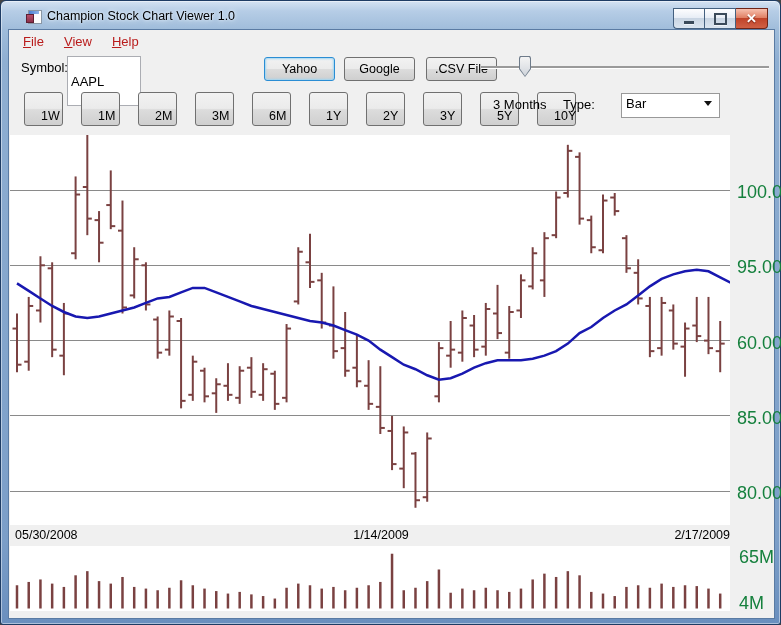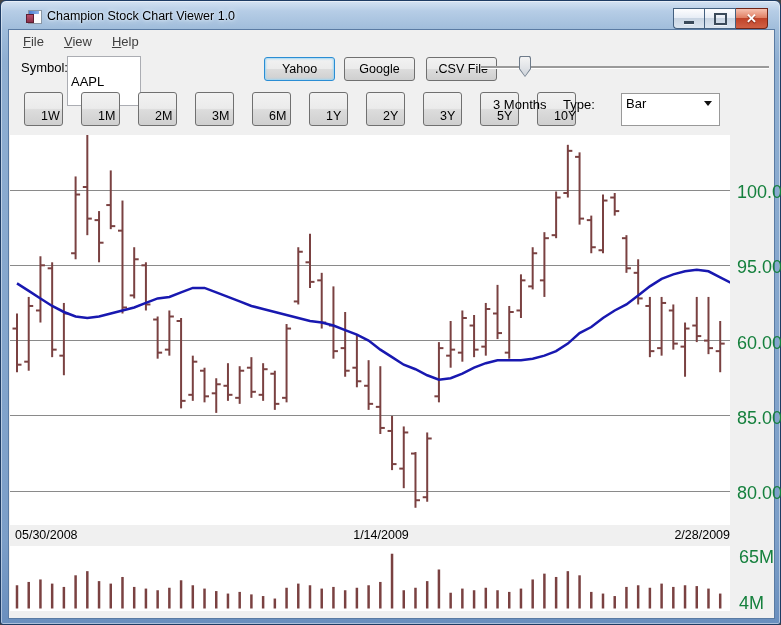--- a/index.html
+++ b/index.html
@@ -18,37 +18,37 @@
   .wb{height:19px;border:1px solid #44607f;display:flex;align-items:center;justify-content:center;position:relative;}
   .wb.min{width:30px;border-radius:0 0 0 4px;border-right:none;background:linear-gradient(180deg,#fdfdfe 0%,#e8eef6 45%,#c9d5e3 50%,#dbe5f0 100%);}
   .wb.max{width:30px;background:linear-gradient(180deg,#fdfdfe 0%,#e8eef6 45%,#c9d5e3 50%,#dbe5f0 100%);}
   .wb.close{width:31px;border-radius:0 0 4px 0;border-left:none;border-color:#6e2417;background:linear-gradient(180deg,#f7c0ae 0%,#e08166 45%,#c04329 50%,#d06045 100%);}
   .glyph-min{width:10px;height:3px;background:#3a4a5a;margin-top:8px;box-shadow:0 1px 0 rgba(255,255,255,.6);}
   .glyph-max{width:9px;height:8px;border:2px solid #3a4a5a;box-shadow:0 1px 0 rgba(255,255,255,.6);}
   .glyph-x{font-size:13px;font-weight:bold;color:#fff;text-shadow:0 1px 1px #7a2112;line-height:1;}
   
   .client{position:absolute;left:8px;top:29px;width:765px;height:588px;background:#f0f0f0;border:0;box-shadow:0 0 0 1px #5a7ba3;}
   .menubar{position:absolute;left:0;top:0;width:100%;height:23px;background:#f0f0f0;display:flex;align-items:center;padding-left:4px;box-sizing:border-box;}
-  .menu-item{font-size:13px;color:#404040;padding:3px 10px;cursor:default;}
+  .menu-item{font-size:13px;color:#b91c1c;padding:3px 10px;cursor:default;}
   .menu-item u{text-decoration:underline;}
   
   .lbl{position:absolute;font-size:13px;color:#000;white-space:nowrap;}
   .symbol-input{position:absolute;left:58px;top:26px;width:66px;height:16px;border:1px solid #abadb3;background:#fff;font-family:"Liberation Sans",sans-serif;font-size:13px;padding:16px 3px;}
   .btn{position:absolute;height:24px;border:1px solid #707070;border-radius:3px;font-family:"Liberation Sans",sans-serif;font-size:12.5px;color:#000;
     background:linear-gradient(180deg,#f2f2f2 0%,#ebebeb 48%,#dcdcdc 52%,#cfcfcf 100%);padding:0;margin-left:32px;}
   .btn.default{border:1px solid #2a8dd4;box-shadow:inset 0 0 2px 1px #9fd5f2;}
   .slider{position:absolute;left:470px;top:26px;width:292px;height:24px;}
   .slider .track{position:absolute;left:2px;right:2px;top:10px;height:2px;background:#9a9a9a;border-bottom:1px solid #fff;}
   .thumb{position:absolute;left:40px;top:0;width:12px;height:21px;}
   .thumb .outer{position:absolute;inset:0;background:#6e7b8a;clip-path:polygon(0 8%,8% 0,92% 0,100% 8%,100% 62%,50% 100%,0 62%);}
   .thumb .inner{position:absolute;inset:1px;background:linear-gradient(180deg,#f4f4f4,#dfe2e6 60%,#cdd2d9);clip-path:polygon(0 8%,8% 0,92% 0,100% 8%,100% 62%,50% 100%,0 62%);}
   
   .pbtn{display:inline-block;width:39px;height:23px;margin-right:18px;border:1px solid #707070;border-radius:3px;font-family:"Liberation Sans",sans-serif;font-size:12.5px;color:#000;
     background:linear-gradient(180deg,#f2f2f2 0%,#ebebeb 48%,#dcdcdc 52%,#cfcfcf 100%);padding:16px;}
-  .combo{position:absolute;left:612px;top:63px;width:99px;height:33px;background:#fff;border:1px solid #999;font-size:13px;color:#000;padding:2px 4px;box-sizing:border-box;}
+  .combo{position:absolute;left:612px;top:63px;width:99px;height:25px;background:#fff;border:1px solid #999;font-size:13px;color:#000;padding:2px 4px;box-sizing:border-box;}
   .combo .arrow{position:absolute;right:7px;top:7px;width:0;height:0;border-left:4px solid transparent;border-right:4px solid transparent;border-top:5px solid #111;}
   
   .plot-main{position:absolute;left:1px;top:105px;width:720px;height:390px;background:#fff;}
   .plot-vol{position:absolute;left:1px;top:516px;width:720px;height:65px;background:#fff;}
   .axis-lbl{position:absolute;font-size:18px;color:#15803d;white-space:nowrap;}
   .date-row{position:absolute;top:498px;font-size:12.5px;color:#000;}
 </style>
 </head>
 <body>
 
@@ -297,21 +297,21 @@
     </div>
 
     <div class="axis-lbl" style="left:728px;top:152px;">100.00</div>
     <div class="axis-lbl" style="left:728px;top:227px;">95.00</div>
     <div class="axis-lbl" style="left:728px;top:303px;">60.00</div>
     <div class="axis-lbl" style="left:728px;top:378px;">85.00</div>
     <div class="axis-lbl" style="left:728px;top:453px;">80.00</div>
 
     <div class="date-row" style="left:6px;">05/30/2008</div>
     <div class="date-row" style="left:12px;width:720px;text-align:center;">1/14/2009</div>
-    <div class="date-row" style="left:1px;width:720px;text-align:right;">2/28/2009</div>
+    <div class="date-row" style="left:1px;width:720px;text-align:right;">2/17/2009</div>
 
     <div class="plot-vol">
       <svg id="svg-vol" width="720" height="65">
           <line x1="7" y1="62.5" x2="7" y2="39.260000000000005" stroke="#7a4141" stroke-width="2.5"></line>
           <line x1="18.72" y1="62.5" x2="18.72" y2="35.94" stroke="#7a4141" stroke-width="2.5"></line>
           <line x1="30.44" y1="62.5" x2="30.44" y2="33.45" stroke="#7a4141" stroke-width="2.5"></line>
           <line x1="42.160000000000004" y1="62.5" x2="42.160000000000004" y2="37.6" stroke="#7a4141" stroke-width="2.5"></line>
           <line x1="53.88" y1="62.5" x2="53.88" y2="40.92" stroke="#7a4141" stroke-width="2.5"></line>
           <line x1="65.6" y1="62.5" x2="65.6" y2="29.300000000000004" stroke="#7a4141" stroke-width="2.5"></line>
           <line x1="77.32000000000001" y1="62.5" x2="77.32000000000001" y2="25.15" stroke="#7a4141" stroke-width="2.5"></line>

